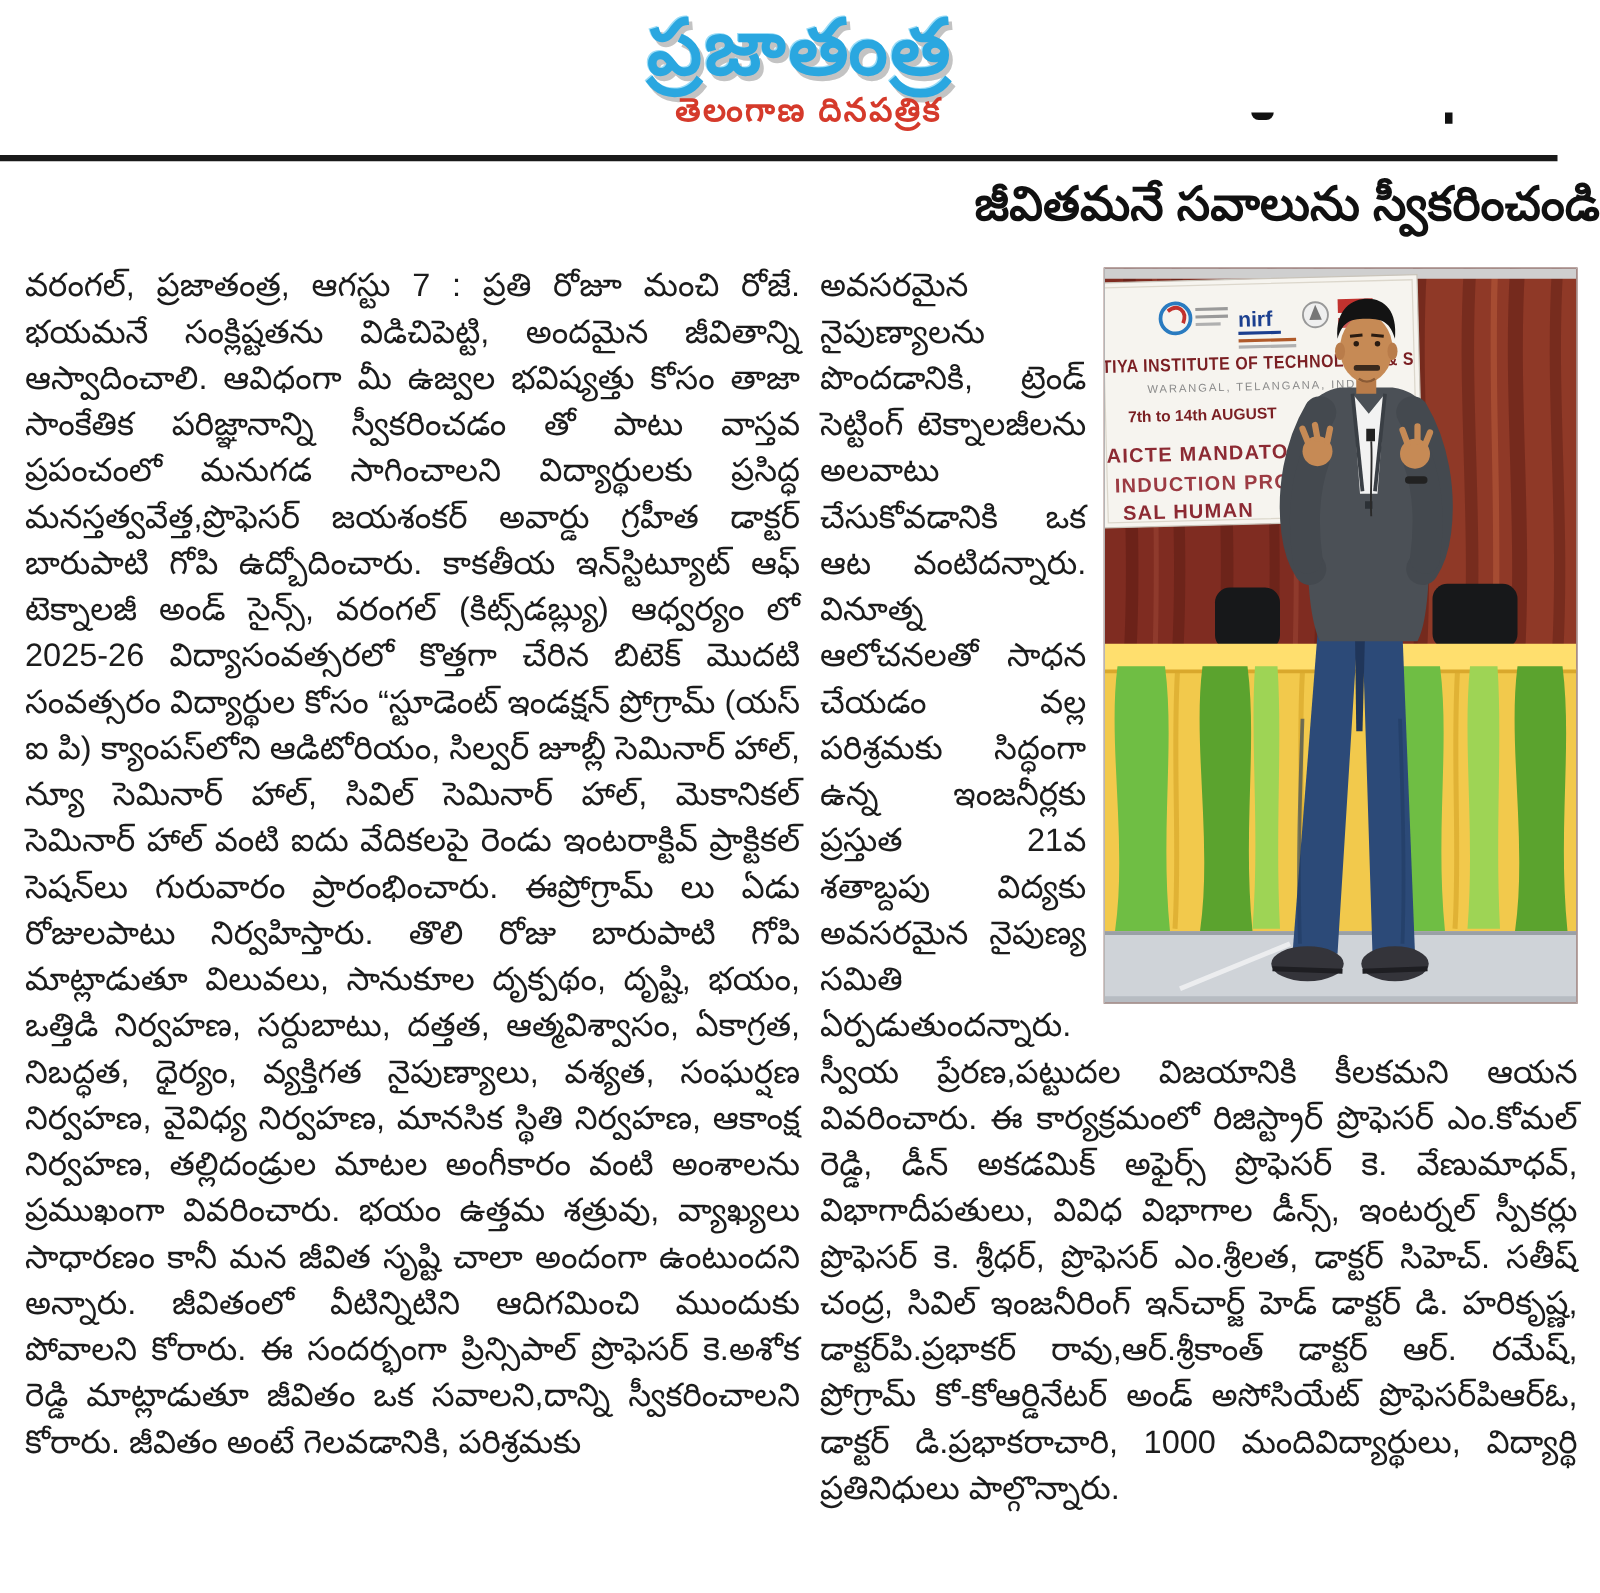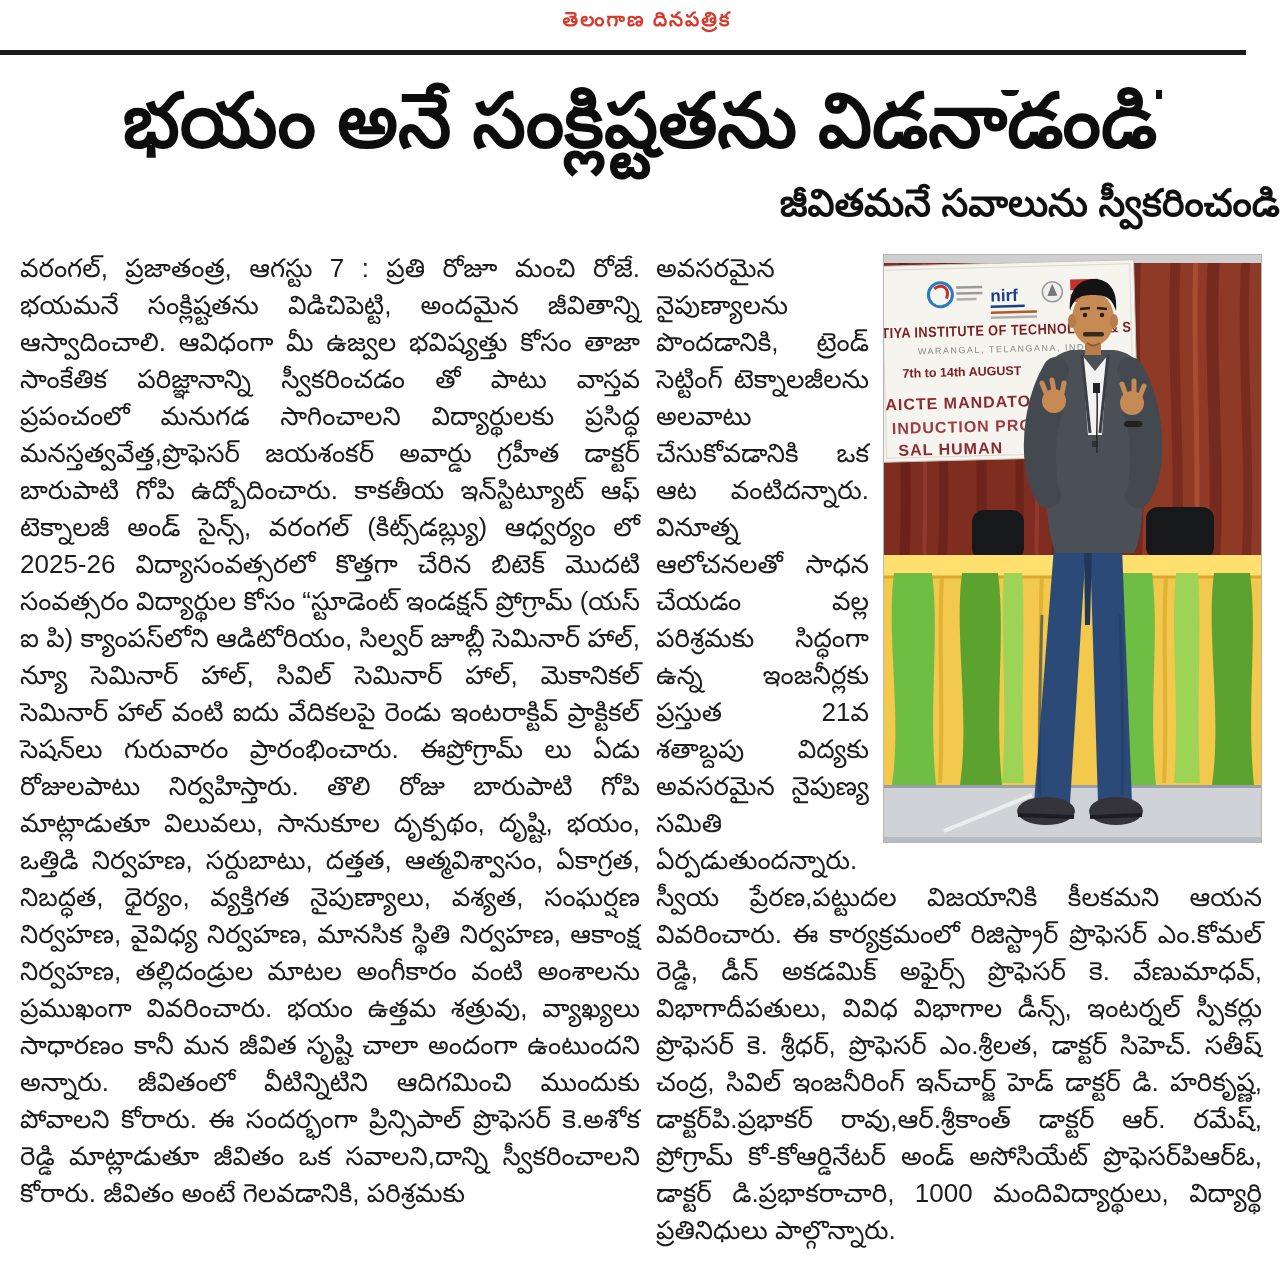--- a/index.html
+++ b/index.html
@@ -17,21 +17,21 @@
   .masthead-title{
     display:inline-block;
     font-size:62px;
     font-weight:900;
     color:#2aa7e0;
     letter-spacing:2px;
     text-shadow:3px 4px 0 #c3c3c3, -1px -1px 0 #9adcf7;
     line-height:1.05;
   }
   .masthead-tagline{
-    font-size:20px;
+    font-size:26px;
     font-weight:700;
     color:#d53a2b;
     letter-spacing:2px;
     margin-top:2px;
     margin-left:14px;
   }
   
   .top-rule{
     height:5px;background:#1a1a1a;
     margin:14px 34px 0 0;
@@ -94,28 +94,28 @@
     background:#7f2c21;
   }
   figure.photo svg{ display:block; }
 </style>
 </head>
 <body>
 
 <div class="page">
 
   <header class="masthead">
+    <div class="masthead-title">ప్రజాతంత్ర</div>
     <div class="masthead-tagline">తెలంగాణ దినపత్రిక</div>
   </header>
 
   <div class="crop-mark-a"></div>
   <div class="crop-mark-b"></div>
   <div class="top-rule"></div>
 
-  <h1 class="headline" style="margin-bottom:0;">భయం అనే సంక్లిష్టతను విడనాడండి</h1>
   <div class="subheadline">జీవితమనే సవాలును స్వీకరించండి</div>
 
   <div class="article">
     <div class="col-left">
       <p class="body-text">వరంగల్, ప్రజాతంత్ర, ఆగస్టు 7 : ప్రతి రోజూ మంచి రోజే. భయమనే సంక్లిష్టతను విడిచిపెట్టి, అందమైన జీవితాన్ని ఆస్వాదించాలి. ఆవిధంగా మీ ఉజ్వల భవిష్యత్తు కోసం తాజా సాంకేతిక పరిజ్ఞానాన్ని స్వీకరించడం తో పాటు వాస్తవ ప్రపంచంలో మనుగడ సాగించాలని విద్యార్థులకు ప్రసిద్ధ మనస్తత్వవేత్త,ప్రొఫెసర్ జయశంకర్ అవార్డు గ్రహీత డాక్టర్ బారుపాటి గోపి ఉద్బోదించారు. కాకతీయ ఇన్‌స్టిట్యూట్ ఆఫ్ టెక్నాలజీ అండ్ సైన్స్, వరంగల్ (కిట్స్‌డబ్ల్యు) ఆధ్వర్యం లో 2025-26 విద్యాసంవత్సరలో కొత్తగా చేరిన బిటెక్ మొదటి సంవత్సరం విద్యార్థుల కోసం “స్టూడెంట్ ఇండక్షన్ ప్రోగ్రామ్ (యస్ ఐ పి) క్యాంపస్‌లోని ఆడిటోరియం, సిల్వర్ జూబ్లీ సెమినార్ హాల్, న్యూ సెమినార్ హాల్, సివిల్ సెమినార్ హాల్, మెకానికల్ సెమినార్ హాల్ వంటి ఐదు వేదికలపై రెండు ఇంటరాక్టివ్ ప్రాక్టికల్ సెషన్‌లు గురువారం ప్రారంభించారు. ఈప్రోగ్రామ్ లు ఏడు రోజులపాటు నిర్వహిస్తారు. తొలి రోజు బారుపాటి గోపి మాట్లాడుతూ విలువలు, సానుకూల దృక్పథం, దృష్టి, భయం, ఒత్తిడి నిర్వహణ, సర్దుబాటు, దత్తత, ఆత్మవిశ్వాసం, ఏకాగ్రత, నిబద్ధత, ధైర్యం, వ్యక్తిగత నైపుణ్యాలు, వశ్యత, సంఘర్షణ నిర్వహణ, వైవిధ్య నిర్వహణ, మానసిక స్థితి నిర్వహణ, ఆకాంక్ష నిర్వహణ, తల్లిదండ్రుల మాటల అంగీకారం వంటి అంశాలను ప్రముఖంగా వివరించారు. భయం ఉత్తమ శత్రువు, వ్యాఖ్యలు సాధారణం కానీ మన జీవిత సృష్టి చాలా అందంగా ఉంటుందని అన్నారు. జీవితంలో వీటిన్నిటిని ఆదిగమించి ముందుకు పోవాలని కోరారు. ఈ సందర్భంగా ప్రిన్సిపాల్ ప్రొఫెసర్ కె.అశోక రెడ్డి మాట్లాడుతూ జీవితం ఒక సవాలని,దాన్ని స్వీకరించాలని కోరారు. జీవితం అంటే గెలవడానికి, పరిశ్రమకు</p>
     </div>
     <div class="col-right">
       <figure class="photo">
         <svg width="377" height="587" viewBox="0 0 377 587" xmlns="http://www.w3.org/2000/svg">
 

